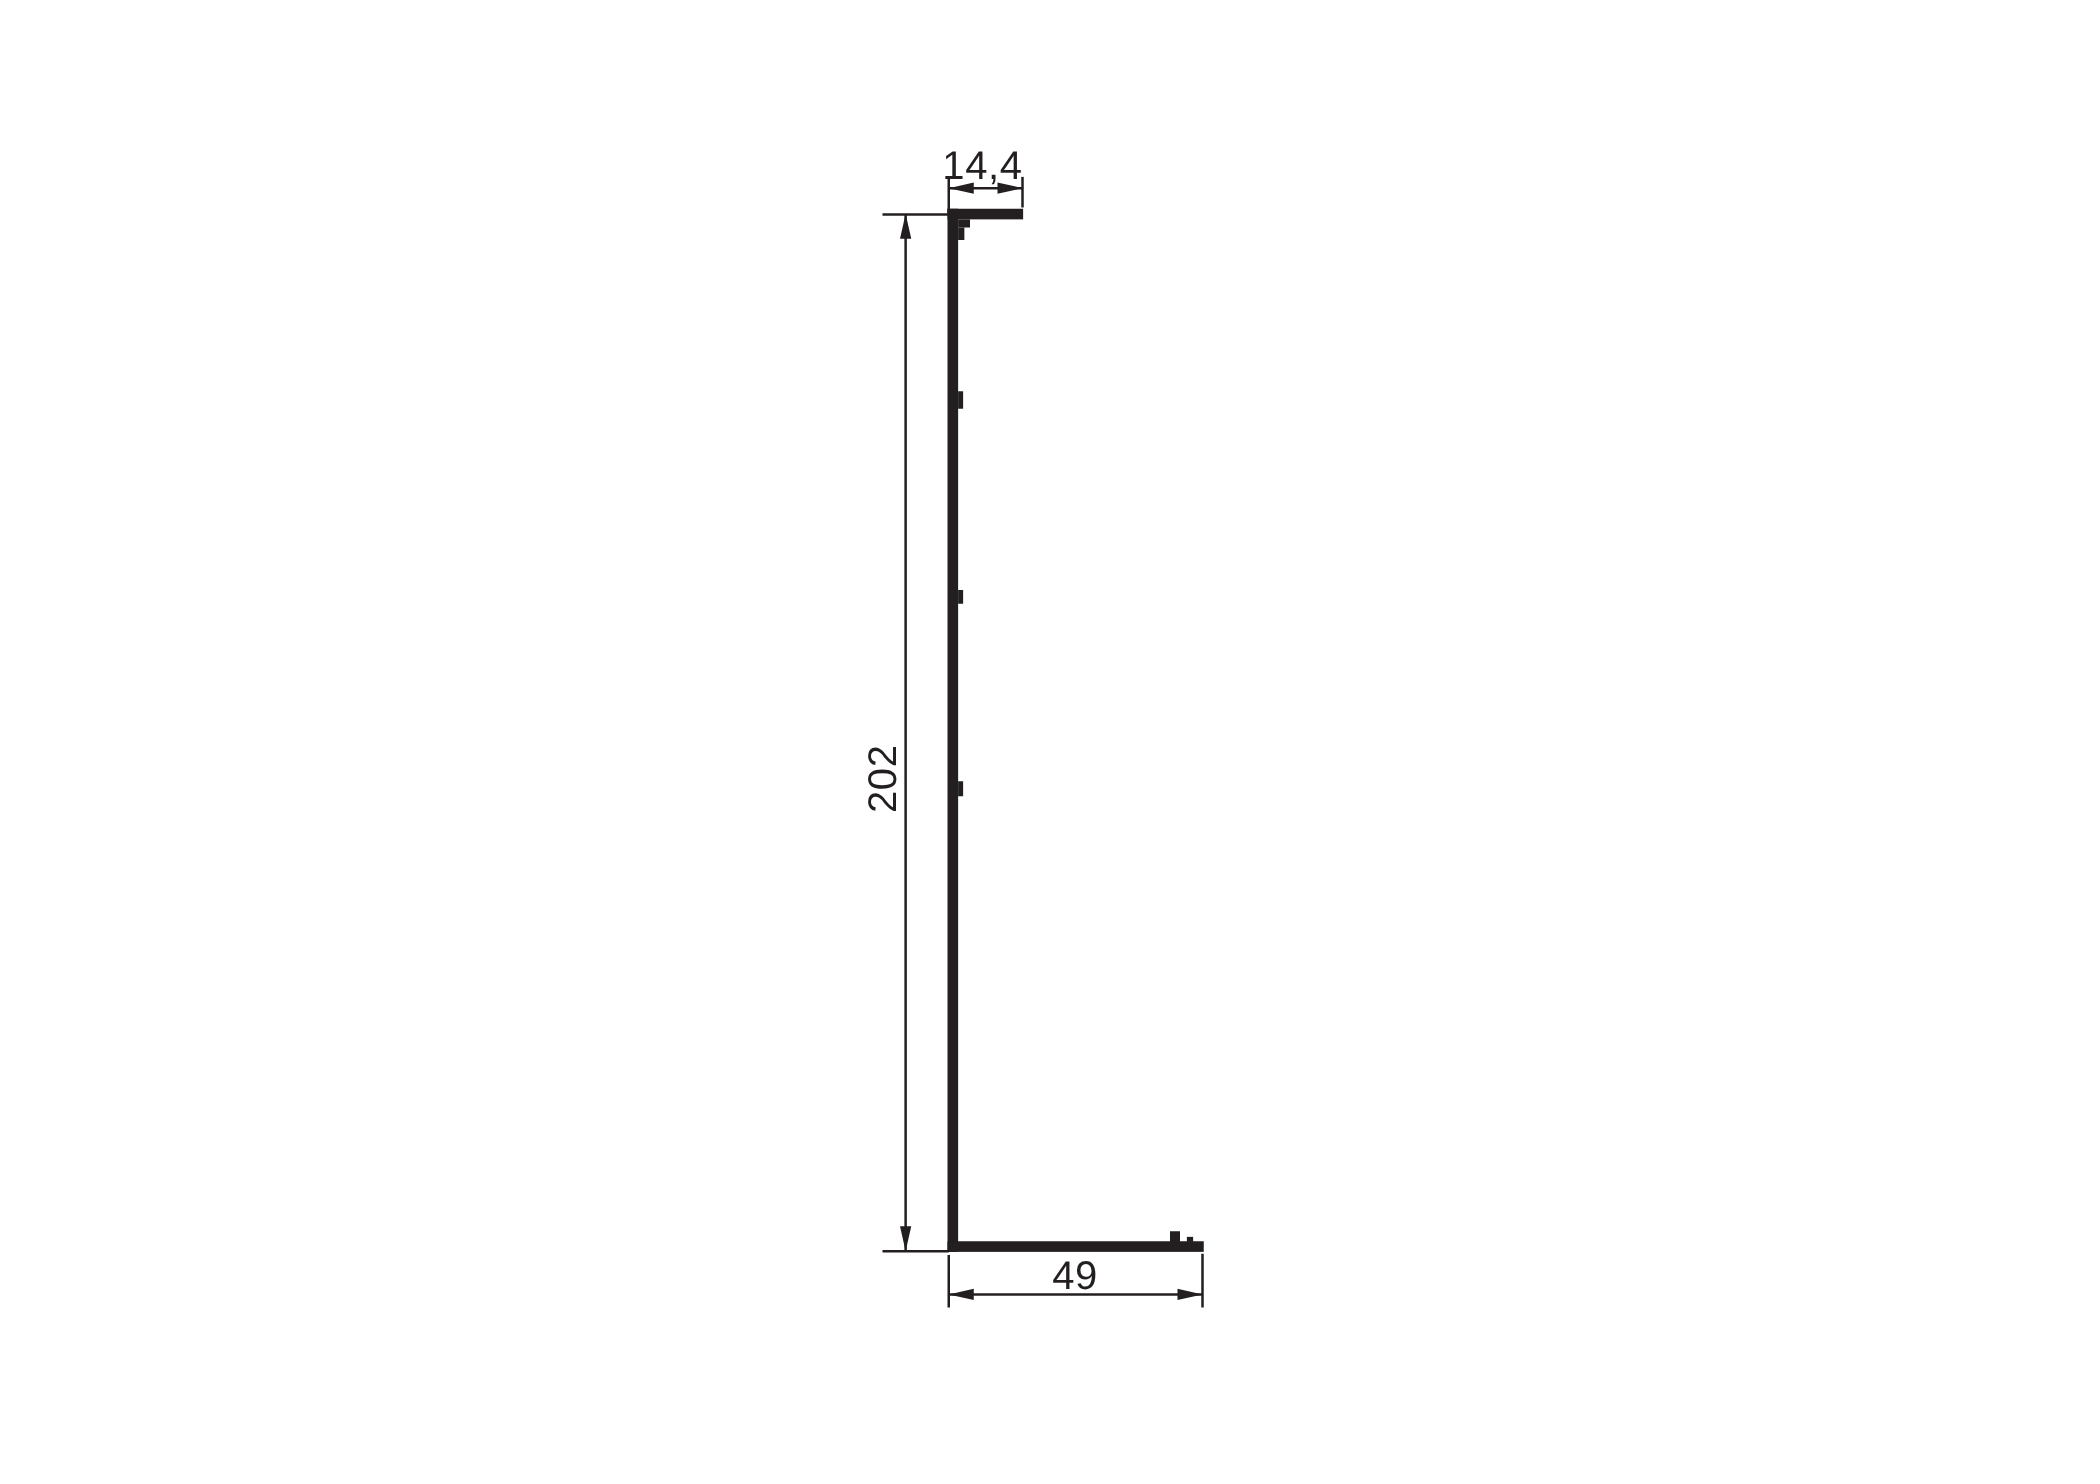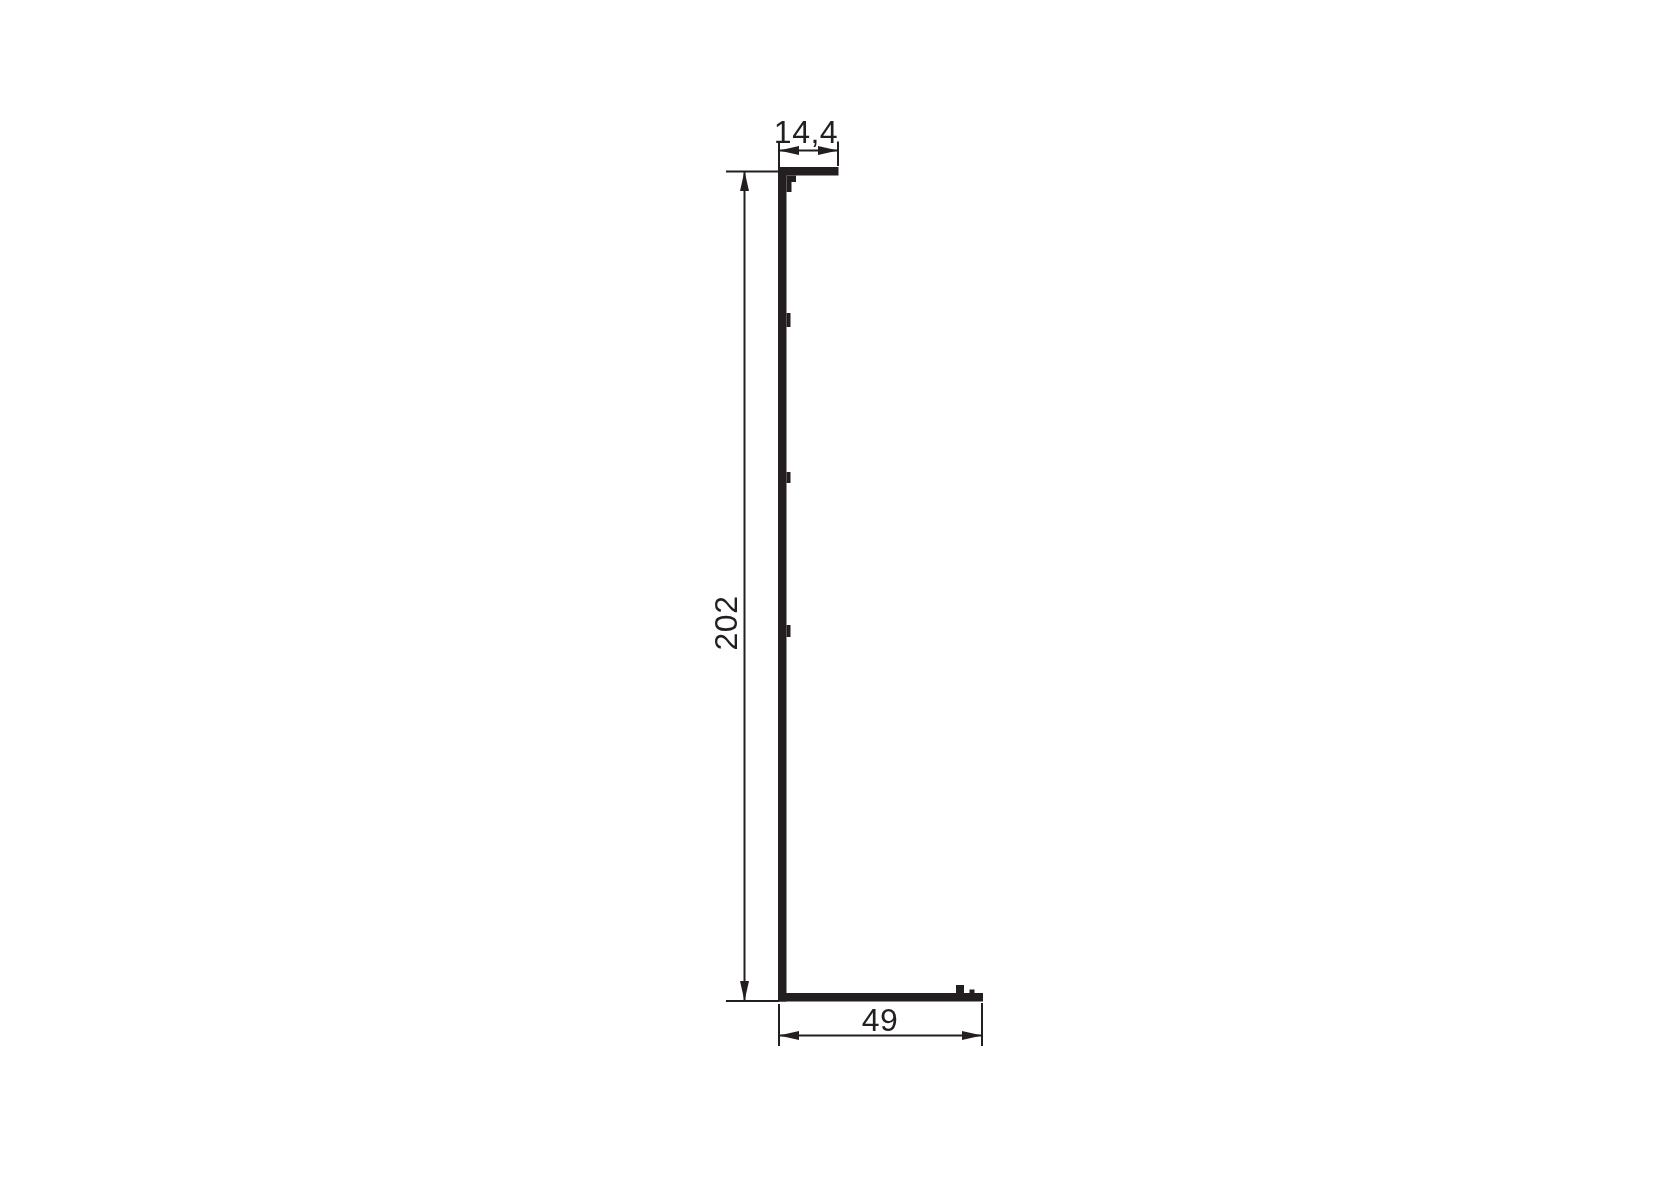--- a/index.html
+++ b/index.html
@@ -7,21 +7,20 @@
     padding: 0;
     background: #ffffff;
   }
   .canvas {
     position: relative;
     width: 1380px;
     height: 1187px;
     background: #ffffff;
     overflow: hidden;
     font-family: "Liberation Sans", sans-serif;
-    padding-left: 20px;
   }
   svg { display: block; }
   .ink-fill   { fill: #231f20; }
   .ink-stroke { stroke: #231f20; stroke-width: 2; fill: none; }
   .dim-text {
     fill: #231f20;
     font-family: "Liberation Sans", sans-serif;
     font-size: 32px;
     letter-spacing: 0.5px;
   }

